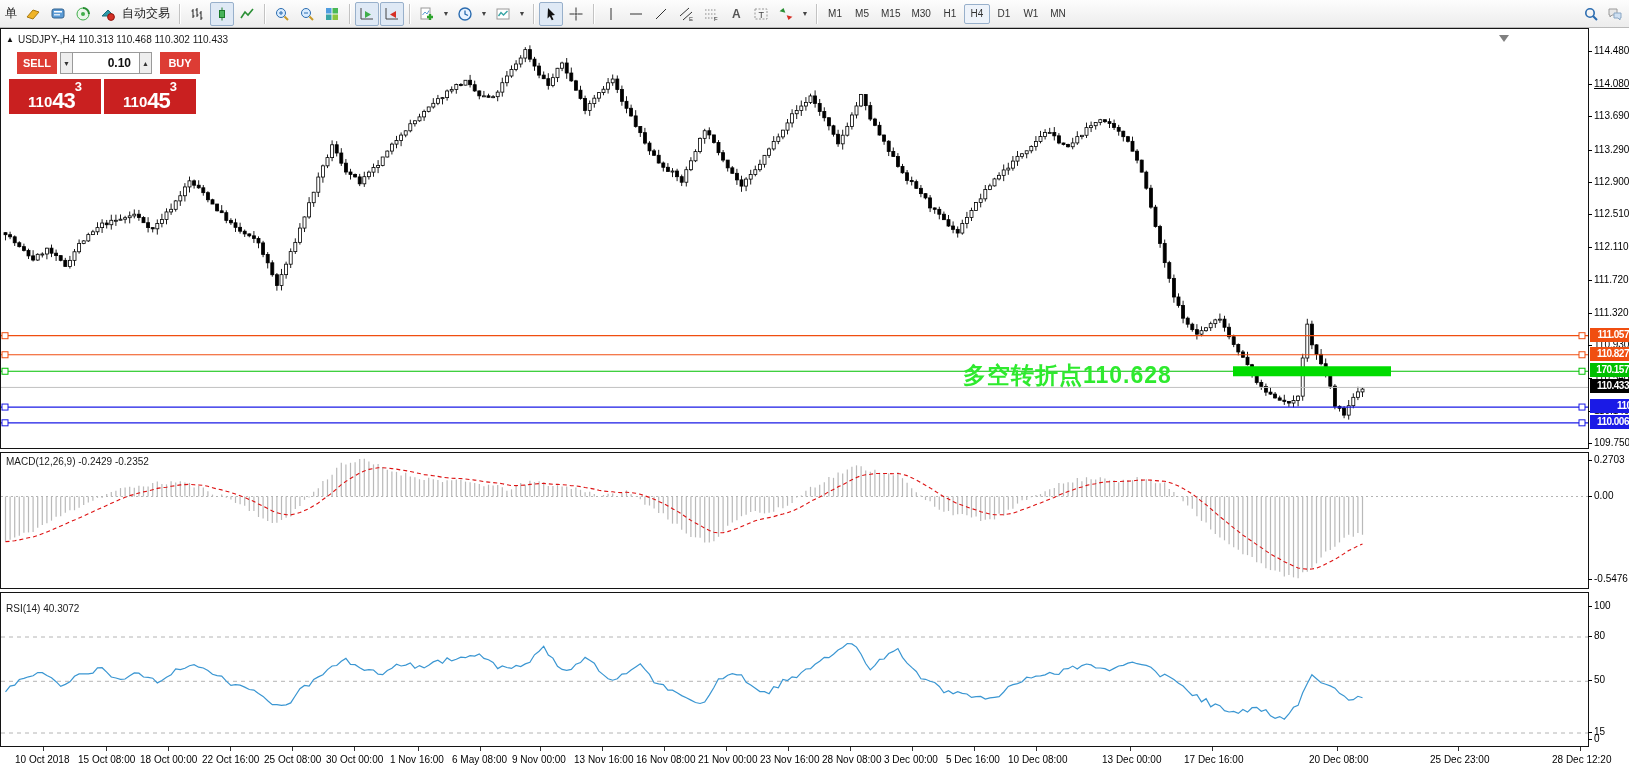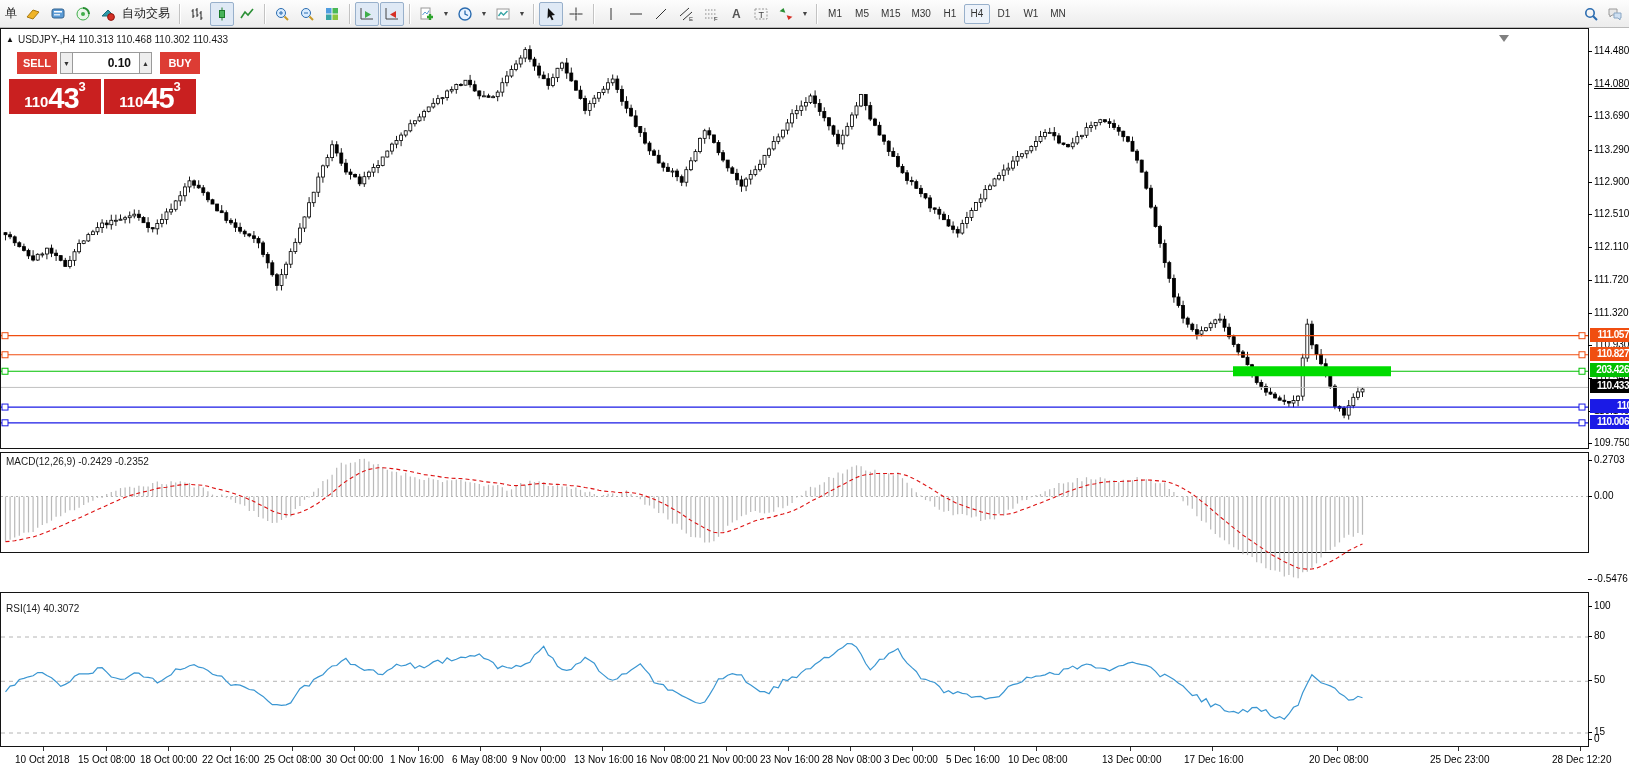--- a/index.html
+++ b/index.html
@@ -25,21 +25,21 @@
                  font-size:12px; color:#222; overflow:hidden; flex:0 0 auto; }
   .tf-btn { min-width:26px; height:20px; padding:0 4px; display:flex; align-items:center;
             justify-content:center; font-size:10px; color:#333; border:1px solid transparent;
             border-radius:2px; flex:0 0 auto; }
   .tf-btn.active { border:1px solid #98b0cb; background:#eef3fa; }
   .tb-right { margin-left:auto; display:flex; align-items:center; }
 
   
   .pane { position:absolute; left:0; width:1589px; background:#fff; border:1px solid #141414; }
   #main-pane { top:28px;  height:421px; }
-  #macd-pane { top:452px; height:101px; }
+  #macd-pane { top:452px; height:137px; }
   #rsi-pane  { top:592px; height:155px; }
   .pane svg { position:absolute; left:0; top:0; }
 
   .pane-label { position:absolute; left:5px; font-size:10px; color:#1a1a1a; white-space:nowrap; z-index:3; }
   #chart-header { top:5px; display:flex; align-items:center; gap:4px; }
   #chart-header .tri { font-size:8px; color:#111; }
 
   
   .vaxis-label { position:absolute; left:1594px; font-size:10px; color:#000; white-space:nowrap; z-index:1; }
   .vaxis-label::before { content:""; position:absolute; left:-6px; top:6px; width:4px; height:1px; background:#000; }
@@ -56,21 +56,21 @@
   .oc-btn { width:40px; height:22px; color:#fff; font-size:11px; font-weight:bold;
             display:flex; align-items:center; justify-content:center; background:#dd3c34; }
   .oc-spin { width:13px; height:22px; background:#eee; border:1px solid #9a9a9a;
              font-size:7px; color:#333; display:flex; align-items:center; justify-content:center; }
   .oc-field { width:66px; height:22px; border:1px solid #9a9a9a; border-left:none; border-right:none;
               font-size:12px; font-weight:bold; text-align:right; padding-right:8px; color:#111; }
   .oc-gap { width:8px; }
   .big-box { position:absolute; top:27px; width:92px; height:35px; background:#c92020; color:#fff;
              display:flex; align-items:flex-end; justify-content:center; padding-bottom:3px; }
   .big-box .sm  { font-size:15px; font-weight:bold; line-height:1; margin-bottom:2px; }
-  .big-box .big { font-size:29px; font-weight:bold; line-height:0.85; letter-spacing:-1px; }
+  .big-box .big { font-size:22px; font-weight:bold; line-height:0.85; letter-spacing:-1px; }
   .big-box .sup { font-size:13px; font-weight:bold; line-height:1; align-self:flex-start; margin-top:1px; }
 
   
   #annotation { position:absolute; left:963px; top:360px; z-index:4;
                 font-size:23px; font-weight:bold; letter-spacing:1px; white-space:nowrap; }
 
   #shift-marker { position:absolute; left:1499px; top:35px; width:0; height:0; z-index:3;
                   border-left:5px solid transparent; border-right:5px solid transparent;
                   border-top:7px solid #808080; }
 </style>
@@ -967,20 +967,21 @@
         <span class="sup">3</span>
       </div>
       <div class="big-box" style="left:95px">
         <span class="sm">110</span>
         <span class="big">45</span>
         <span class="sup">3</span>
       </div>
     </div>
   </div>
 
+  <div id="annotation" style="color: rgb(46, 234, 46);">多空转折点110.628</div>
   <div id="shift-marker"></div>
 
   <div class="pane" id="macd-pane">
     <svg id="macd-svg" width="1587" height="135">
         <line x1="0" y1="43.5" x2="1587" y2="43.5" stroke="#b4b4b4" stroke-dasharray="2 3"></line>
         <line x1="4.5" y1="43.5" x2="4.5" y2="88.56771923650057" stroke="#b9b9b9" stroke-width="1.2"></line>
         <line x1="9.1" y1="43.5" x2="9.1" y2="86.68008180604576" stroke="#b9b9b9" stroke-width="1.2"></line>
         <line x1="13.7" y1="43.5" x2="13.7" y2="84.52256903867573" stroke="#b9b9b9" stroke-width="1.2"></line>
         <line x1="18.299999999999997" y1="43.5" x2="18.299999999999997" y2="82.79880874647796" stroke="#b9b9b9" stroke-width="1.2"></line>
         <line x1="22.9" y1="43.5" x2="22.9" y2="79.81809554714263" stroke="#b9b9b9" stroke-width="1.2"></line>
@@ -1354,18 +1355,18 @@
       <div class="vaxis-label" style="top: 454px;">0.2703</div>
       <div class="vaxis-label" style="top: 489.5px;">0.00</div>
       <div class="vaxis-label" style="top: 573px;">-0.5476</div>
       <div class="vaxis-label" style="top: 600.46px;">100</div>
       <div class="vaxis-label" style="top: 630px;">80</div>
       <div class="vaxis-label" style="top: 674.31px;">50</div>
       <div class="vaxis-label" style="top: 726.005px;">15</div>
       <div class="vaxis-label" style="top: 733px;">0</div>
       <div class="price-badge" style="top: 327.698px; background: rgb(240, 78, 16);">111.057</div>
       <div class="price-badge" style="top: 346.761px; background: rgb(240, 78, 16);">110.827</div>
-      <div class="price-badge" style="top: 363.254px; background: rgb(0, 192, 0);">203.426</div>
+      <div class="price-badge" style="top: 363.254px; background: rgb(0, 192, 0);">170.157</div>
       <div class="price-badge" style="top: 379.415px; background: rgb(0, 0, 0);">110.433</div>
       <div class="price-badge" style="top: 399.058px; background: rgb(26, 26, 230); padding-left: 27px;">110.196</div>
       <div class="price-badge" style="top: 414.805px; background: rgb(26, 26, 230);">110.006</div>
     </div>
 </div>
 
 </body></html>

